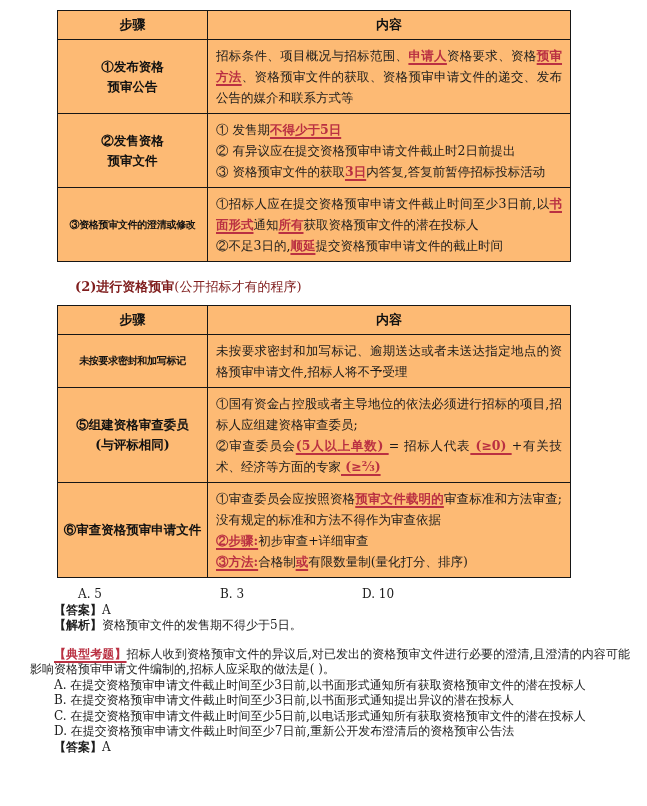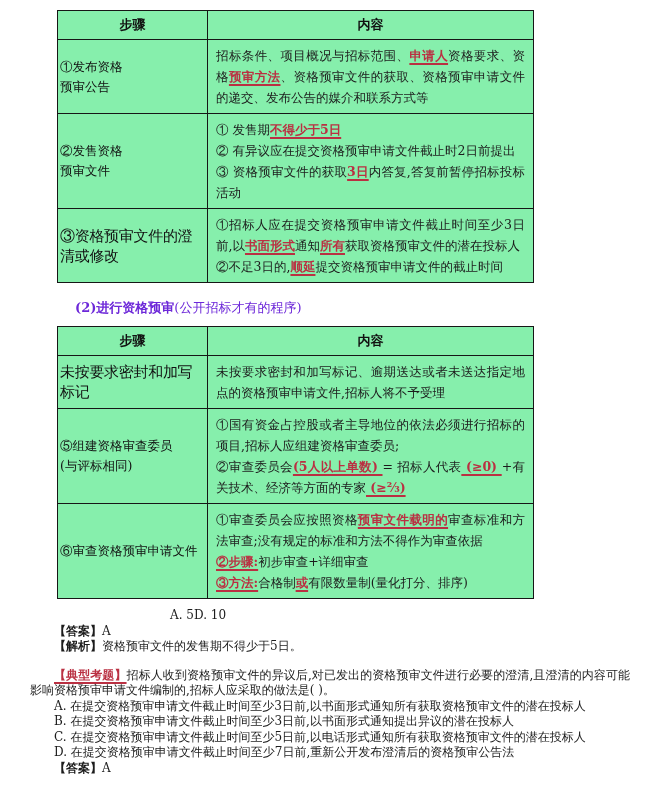--- a/index.html
+++ b/index.html
@@ -3,44 +3,44 @@
 <meta charset="utf-8">
 <style>
   html,body{margin:0;padding:0;background:#ffffff;}
   body{
     width:647px;height:806px;overflow:hidden;
     font-family:"DejaVu Serif","Liberation Serif",serif;
     color:#1c1c1c;
   }
   .page{padding:10px 15px 0 30px;box-sizing:border-box;}
   table.tbl{
-    border-collapse:collapse;width:477px;margin-left:27px;
-    table-layout:fixed;background:#86efac;
+    border-collapse:collapse;width:514px;margin-left:27px;
+    table-layout:fixed;background:#fdba74;
   }
   .tbl th,.tbl td{border:1.6px solid #161616;vertical-align:middle;}
   .tbl th{font-weight:bold;font-size:13px;padding:5px 4px;height:18px;color:#111;}
   .tbl col.c1{width:150px;}
   td.step{
-    text-align:left;font-weight:normal;font-size:12.5px;
+    text-align:center;font-weight:bold;font-size:12.5px;
     padding:4px 2px;line-height:20px;color:#111;
   }
-  td.step.tight{font-size:15px;letter-spacing:-0.3px;}
+  td.step.tight{font-size:10px;letter-spacing:-0.3px;}
   td.content{font-size:12.5px;padding:5px 8px;line-height:21px;}
   td.content .line{text-align:justify;text-justify:inter-ideograph;}
   .seg-red{
     color:var(--red);font-weight:bold;
     text-decoration:underline;text-decoration-thickness:1.5px;text-underline-offset:3px;
   }
   .seg-bold{font-weight:bold;}
-  .section-heading{margin:16px 0 9px 45px;font-size:13px;color:#6d28d9;}
+  .section-heading{margin:16px 0 9px 45px;font-size:13px;color:#7f1d1d;}
   .section-heading .bold{font-weight:bold;}
   .qa{margin-top:9px;font-size:12px;line-height:15.5px;width:600px;}
   .para{text-indent:2em;margin:0;text-align:justify;}
   .para.gap{margin-top:13px;}
-  .options{display:flex;margin-left:22px;text-align:right;}
+  .options{display:flex;margin-left:48px;}
   .options span{width:142px;}
   .options span:last-child{width:auto;}
 </style>
 </head>
 <body>
 
 <div class="page">
 
   <table class="tbl">
     <colgroup>
@@ -129,20 +129,21 @@
             <div class="line"><span class="seg-red">②步骤:</span><span>初步审查+详细审查</span></div>
             <div class="line"><span class="seg-red">③方法:</span><span>合格制</span><span class="seg-red">或</span><span>有限数量制(量化打分、排序)</span></div>
           </td>
         </tr>
       </tbody>
   </table>
 
   <div class="qa">
       <div class="options">
         <span>A. 5</span>
+        <span>B. 3</span>
         <span>D. 10</span>
       </div>
       <div class="para"><span class="seg-bold">【答案】</span><span>A</span></div>
       <div class="para"><span class="seg-bold">【解析】</span><span>资格预审文件的发售期不得少于5日。</span></div>
       <div class="para gap"><span class="seg-red">【典型考题】</span><span>招标人收到资格预审文件的异议后,对已发出的资格预审文件进行必要的澄清,且澄清的内容可能影响资格预审申请文件编制的,招标人应采取的做法是(  )。</span></div>
       <div class="para"><span>A. 在提交资格预审申请文件截止时间至少3日前,以书面形式通知所有获取资格预审文件的潜在投标人</span></div>
       <div class="para"><span>B. 在提交资格预审申请文件截止时间至少3日前,以书面形式通知提出异议的潜在投标人</span></div>
       <div class="para"><span>C. 在提交资格预审申请文件截止时间至少5日前,以电话形式通知所有获取资格预审文件的潜在投标人</span></div>
       <div class="para"><span>D. 在提交资格预审申请文件截止时间至少7日前,重新公开发布澄清后的资格预审公告法</span></div>
       <div class="para"><span class="seg-bold">【答案】</span><span>A</span></div>

